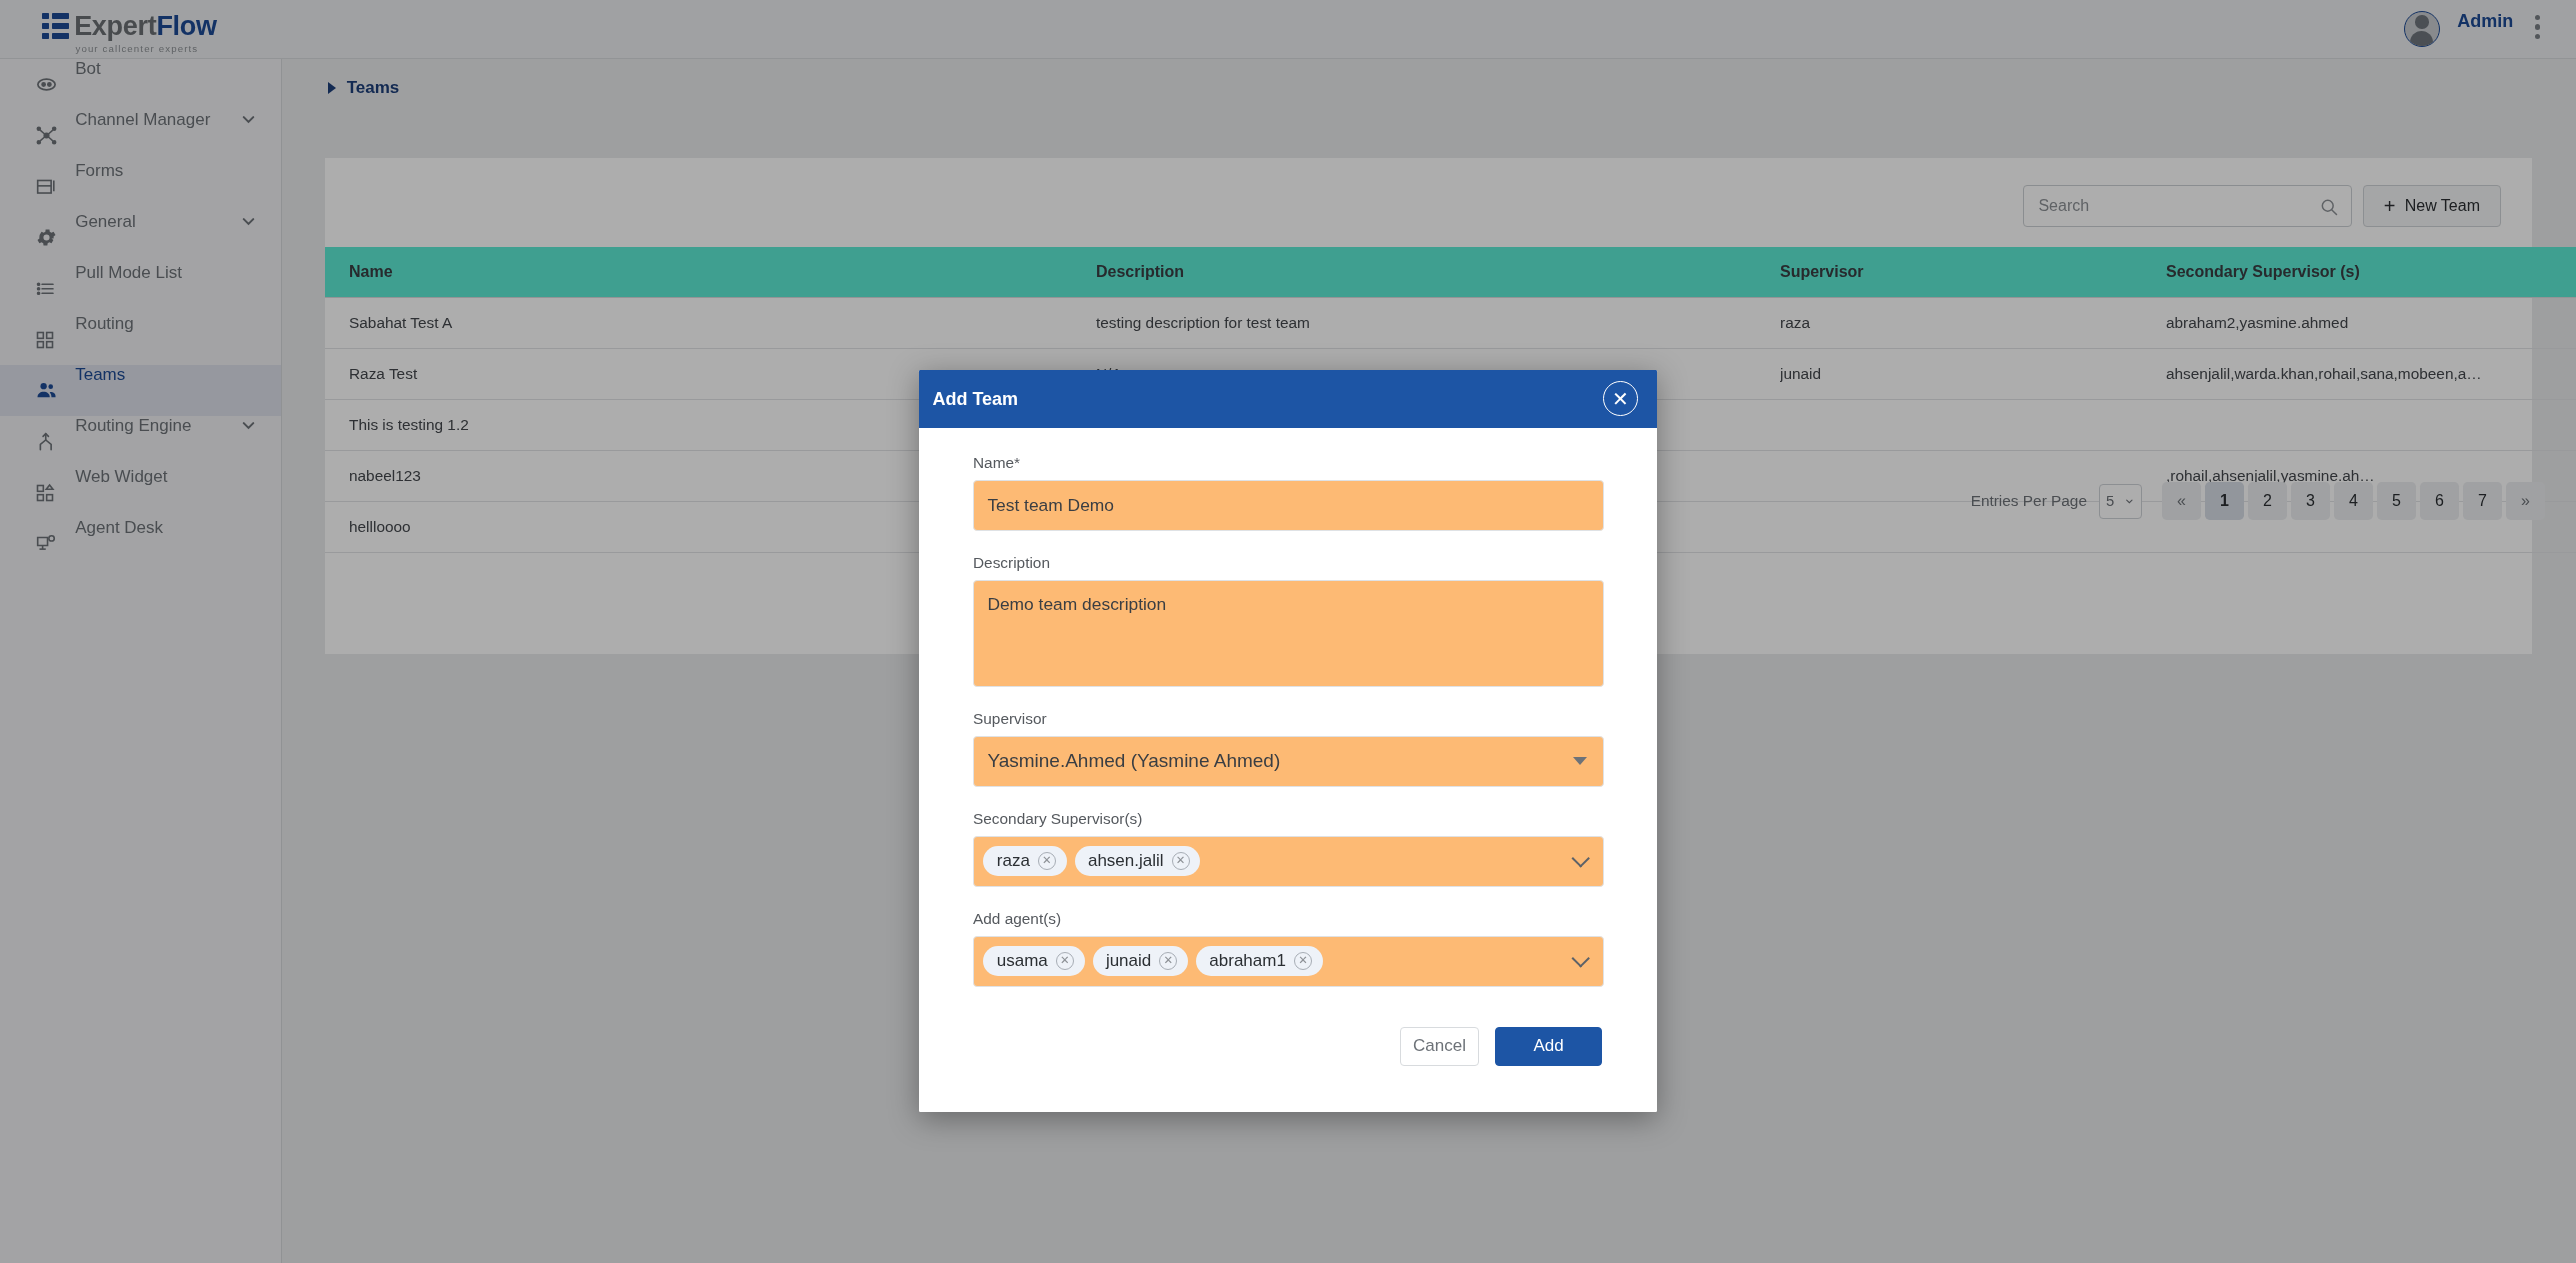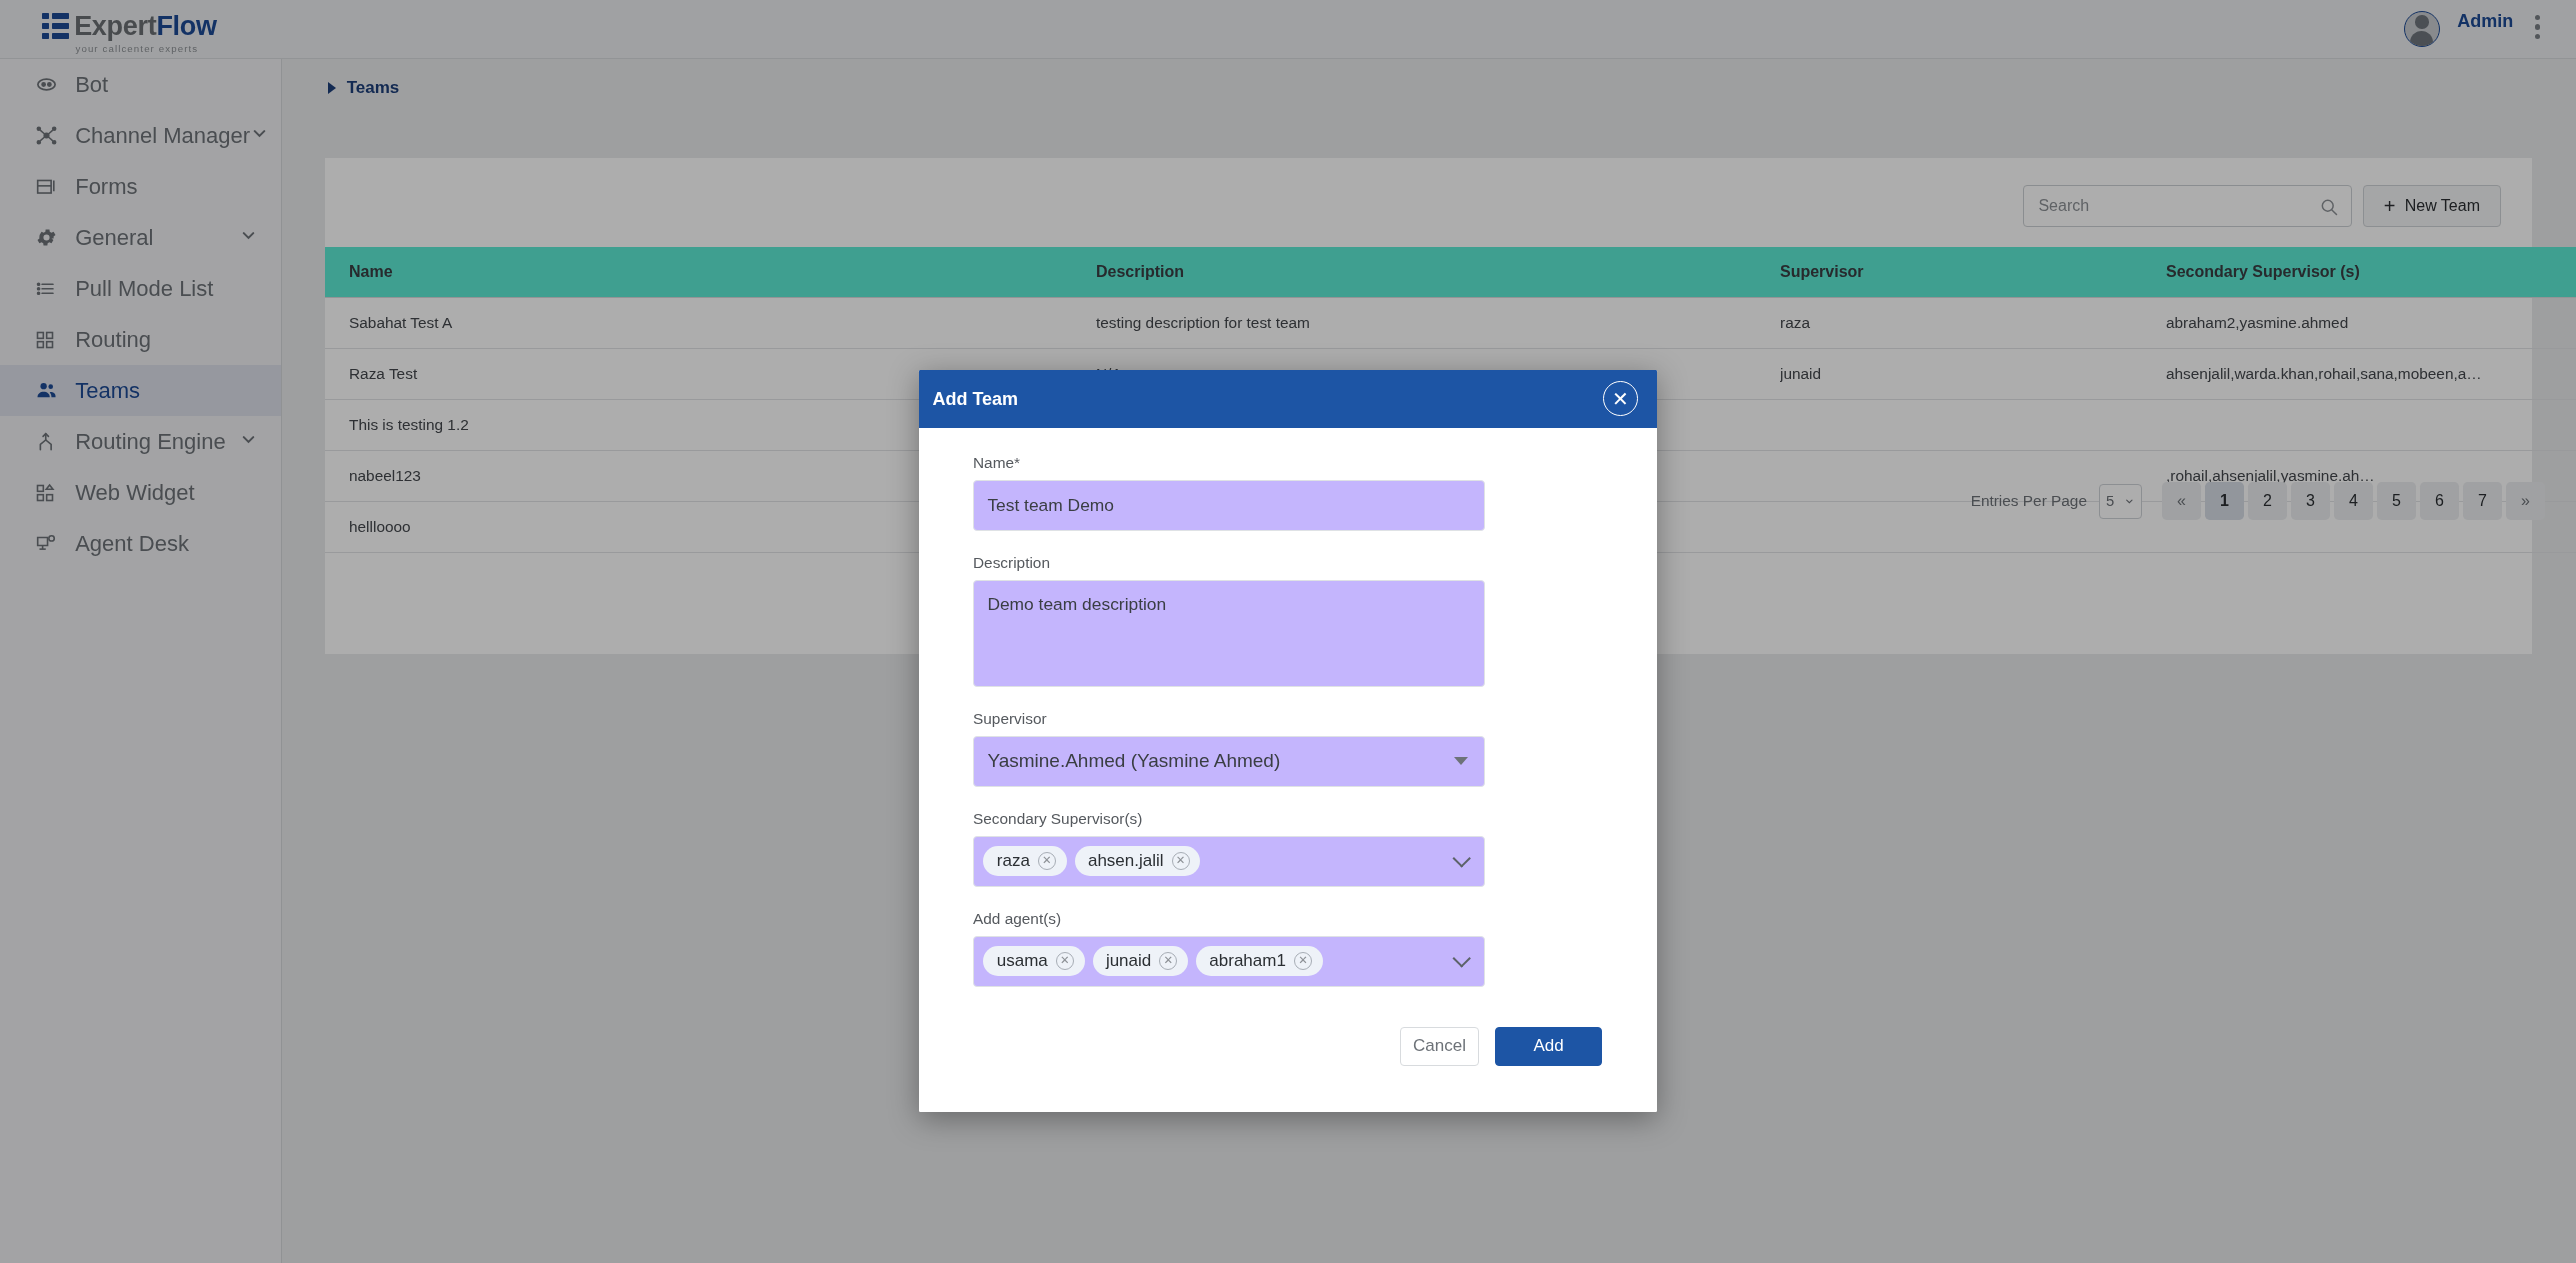--- a/index.html
+++ b/index.html
@@ -52,23 +52,23 @@
   .admin-name { font-size: 18px; color: #1d4a95; font-weight: bold; }
   .kebab { display: flex; flex-direction: column; gap: 4px; padding: 4px; cursor: pointer; }
   .kebab span { width: 5.4px; height: 5.4px; border-radius: 50%; background: #7a7f85; }
 
   
   .sidebar {
     position: absolute; left: 0; top: 59px; width: 282px; height: 1205px;
     background: #f0f1f3; border-right: 0.7px solid #d5d7da;
   }
   .nav-item {
-    display: flex; align-items: center; height: 51px;
+    display: flex; height: 51px;
     padding: 0 23px 0 35px; cursor: pointer; color: #6d7278;
-    font-size: 22px;
+    font-size: 17px;
   }
   .nav-item.active { background: #dde1ea; color: #1d4a95; }
   .nav-icon { width: 29.5px; flex: 0 0 29.5px; display: flex; align-items: center; justify-content: flex-start; }
   .nav-icon svg { display: block; }
   .nav-label { margin-left: 10.7px; white-space: nowrap; }
   .nav-chev { margin-left: auto; }
 
   
   .content {
     position: absolute; left: 282px; top: 59px; width: 2294px; height: 1205px;
@@ -159,21 +159,21 @@
     position: absolute; right: 19px; top: 11.4px;
     width: 35px; height: 35px; border-radius: 50%;
     border: 1.7px solid #ffffff; color: #fff;
     display: flex; align-items: center; justify-content: center;
     font-size: 20px; cursor: pointer; line-height: 1;
   }
   .modal-body { padding: 25.5px 54px 0 54px; }
   .field { margin-bottom: 23px; }
   .field-label { font-size: 15.4px; color: #55595e; margin-bottom: 8px; }
   .input-box, .textarea-box, .select-box, .chip-box {
-    width: 512px; border: 0.7px solid #dfe2e5; border-radius: 4px; background: #c4b5fd;
+    width: 631px; border: 0.7px solid #dfe2e5; border-radius: 4px; background: #fdba74;
   }
   .input-box {
     height: 51px; display: flex; align-items: center; padding: 0 13.4px;
     font-size: 17.4px; color: #3a3e43;
   }
   .textarea-box {
     height: 107px; padding: 13.4px; font-size: 17.4px; color: #3a3e43;
   }
   .select-box {
     height: 51px; display: flex; align-items: center; justify-content: space-between;

